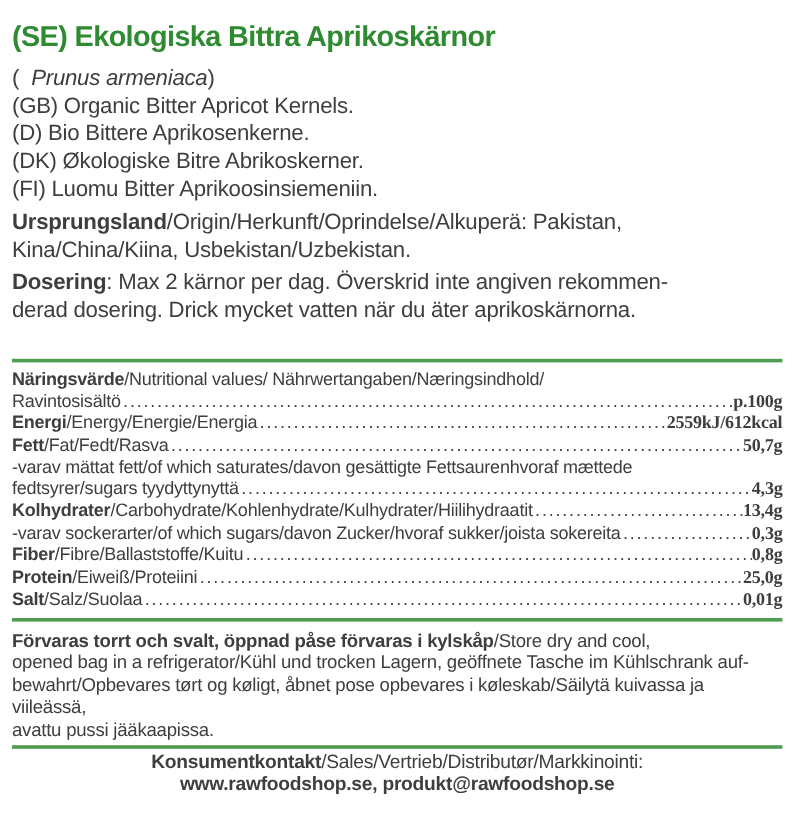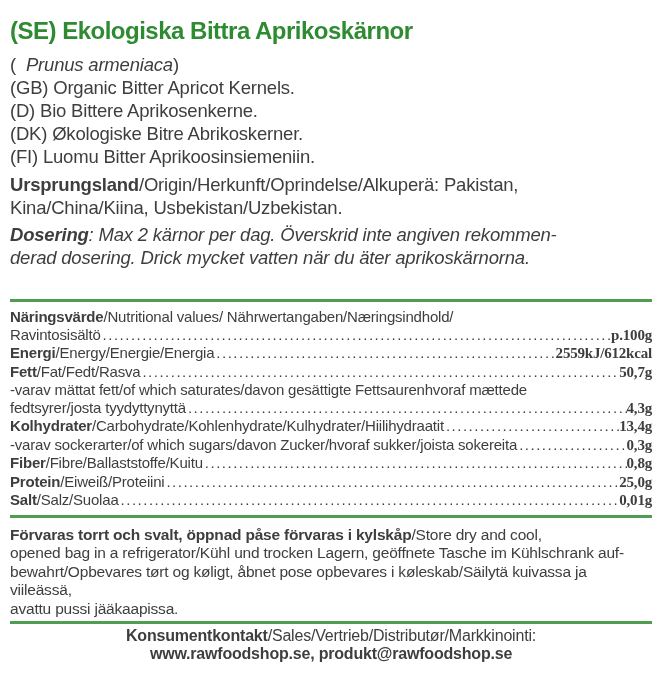--- a/index.html
+++ b/index.html
@@ -19,21 +19,21 @@
 
   .title{
     font-size:24px;font-weight:bold;line-height:34px;
     color:var(--green-title);letter-spacing:-0.5px;
     margin:0 0 5px 0;
   }
   .intro-line{font-size:18.5px;line-height:23px;}
   .para{font-size:18.5px;line-height:23px;}
   .para .line{display:block;}
   .origin{margin-top:5px;}
-  .dosage{margin-top:4px;font-style:italic;}
+  .dosage{margin-top:4px;}
   b{font-weight:bold;text-align:center;}
   .it{font-style:italic;margin-left:10px;}
 
   .rule{height:3px;background:var(--green-rule);border:none;margin:0;}
   .rule-1{margin-top:30px;}
 
   .nutrition{margin-top:6px;font-size:15px;line-height:17.5px;}
   .nut-pre{white-space:nowrap;}
   .nrow{display:flex;align-items:baseline;}
   .nlabel{white-space:nowrap;flex:0 0 auto;}
@@ -95,21 +95,21 @@
 
     <div class="nrow">
       <span class="nlabel"><b>Fett</b><span>/Fat/Fedt/Rasva</span></span>
       <span class="leader">........................................................................................................................................................................................................</span>
       <span class="nvalue">50,7g</span>
     </div>
 
     <div>
       <div class="nut-pre">-varav mättat fett/of which saturates/davon gesättigte Fettsaurenhvoraf mættede</div>
       <div class="nrow">
-        <span class="nlabel">fedtsyrer/josta tyydyttynyttä</span>
+        <span class="nlabel">fedtsyrer/sugars tyydyttynyttä</span>
         <span class="leader">........................................................................................................................................................................................................</span>
         <span class="nvalue">4,3g</span>
       </div>
     </div>
 
     <div class="nrow">
       <span class="nlabel"><b>Kolhydrater</b><span>/Carbohydrate/Kohlenhydrate/Kulhydrater/Hiilihydraatit</span></span>
       <span class="leader">........................................................................................................................................................................................................</span>
       <span class="nvalue">13,4g</span>
     </div>

